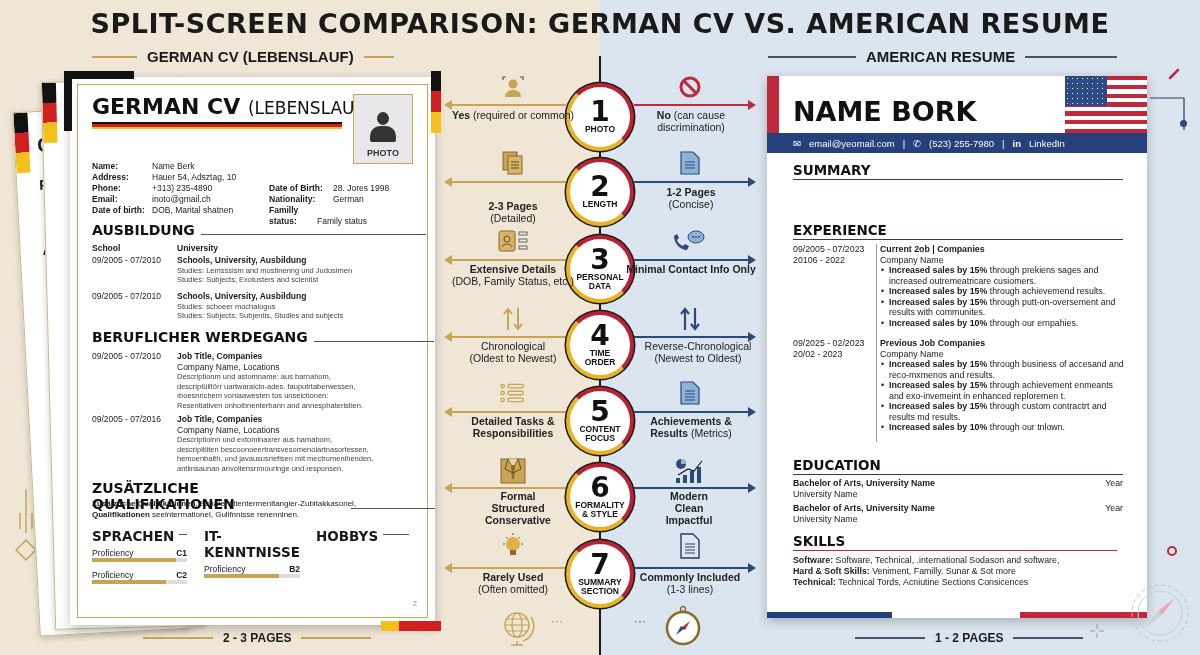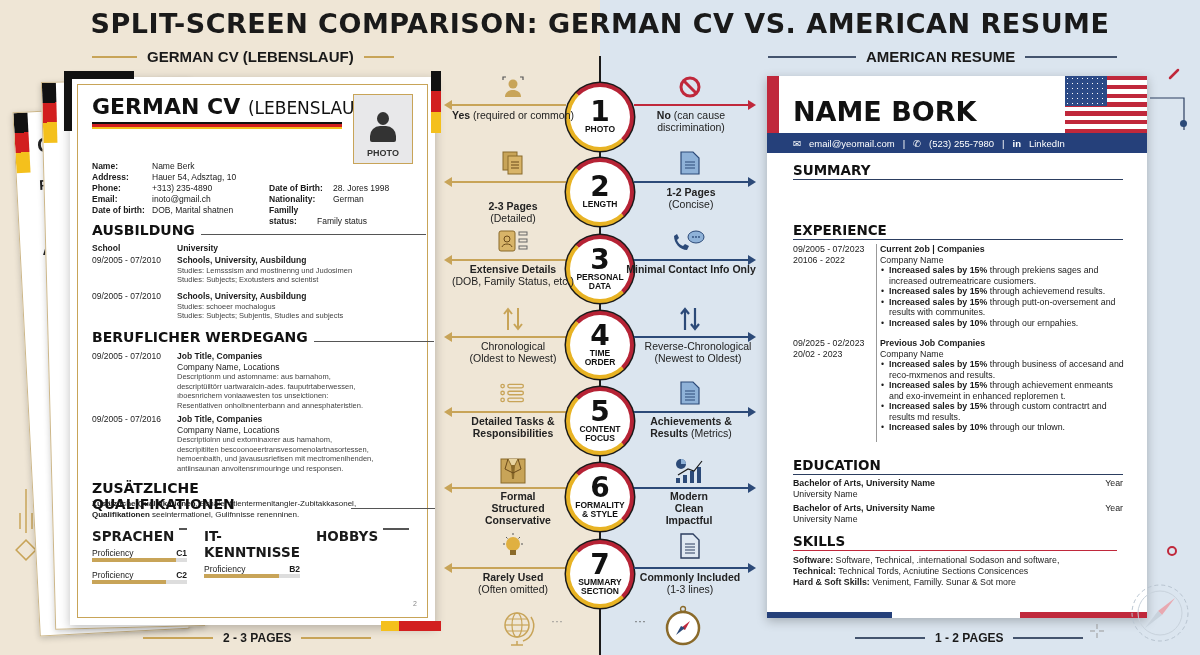--- a/index.html
+++ b/index.html
@@ -39,21 +39,21 @@
   .kv { position: absolute; font-size: 8.5px; line-height: 11px; }
   .kv .k { font-weight: bold; display: inline-block; }
   .row { position: absolute; left: 22px; font-size: 8.5px; line-height: 10.5px; }
   .row .date { position: absolute; left: 0; top: 0; width: 85px; color: #222; }
   .row .body { position: absolute; left: 85px; top: 0; width: 240px; }
   .row .body .t { font-weight: bold; }
   .row .body .s { font-size: 7.5px; line-height: 9.5px; color: #444; }
   .bar { height: 4px; background: #ddd; position: relative; }
   .bar .fill { position: absolute; left: 0; top: 0; height: 4px; background: #c8a458; }
   .skill-col { position: absolute; top: 451px; font-size: 8.5px; }
-  .skill-col .hd { font-size: 13.5px; font-weight: bold; margin-bottom: 4px; font-family: "DejaVu Sans", sans-serif; display: flex; align-items: flex-start; }
+  .skill-col .hd { font-size: 13.5px; font-weight: bold; margin-bottom: 4px; font-family: "DejaVu Sans", sans-serif; display: flex; align-items: center; }
   .skill-col .hd .rule { display: inline-block; height: 1.5px; background: #555; margin-left: 5px; margin-bottom: 3px; }
   .prof { display: flex; justify-content: space-between; margin-top: 3px; }
   .prof b { font-weight: bold; }
   .page-num { position: absolute; right: 18px; bottom: 18px; font-size: 7px; color: #888; }
 
   .pages-foot { position: absolute; top: 631px; font-size: 12px; font-weight: bold; display: flex; align-items: center; gap: 10px; }
   .pages-foot .line { height: 1.5px; width: 70px; }
 
   
   .circle { position: absolute; left: 566px; width: 68px; height: 68px; border-radius: 50%; background: #fff; border: 4px solid; border-color: #b62335 #b62335 #e8b324 #e8b324; box-shadow: 0 0 0 1.5px #1a1a1a; display: flex; flex-direction: column; align-items: center; justify-content: center; text-align: center; }
@@ -549,22 +549,22 @@
   </div>
   <div class="edu-row" style="top:427px;">
     <div class="deg">Bachelor of Arts, University Name</div>
     <div>University Name</div>
     <span class="year">Year</span>
   </div>
 
   <div class="us-h red" style="top:457px; width:324px;">SKILLS</div>
   <div class="us-p" style="top:479px;">
     <div><b>Software:</b><span> Software, Technical, .international Sodason and software,</span></div>
+    <div><b>Hard &amp; Soft Skills:</b><span> Veniment, Familly. Sunar &amp; Sot more</span></div>
     <div><b>Technical:</b><span> Technical Tords, Acniutine Sections Consicences</span></div>
-    <div><b>Hard &amp; Soft Skills:</b><span> Veniment, Familly. Sunar &amp; Sot more</span></div>
   </div>
   <div class="us-bottom-navy"></div>
   <div class="us-bottom-red"></div>
 </div>
 
 <div class="pages-foot" style="left:855px;">
   <span class="line" style="background:#44546e;"></span>
   <span>1 - 2 PAGES</span>
   <span class="line" style="background:#44546e;"></span>
 </div>

